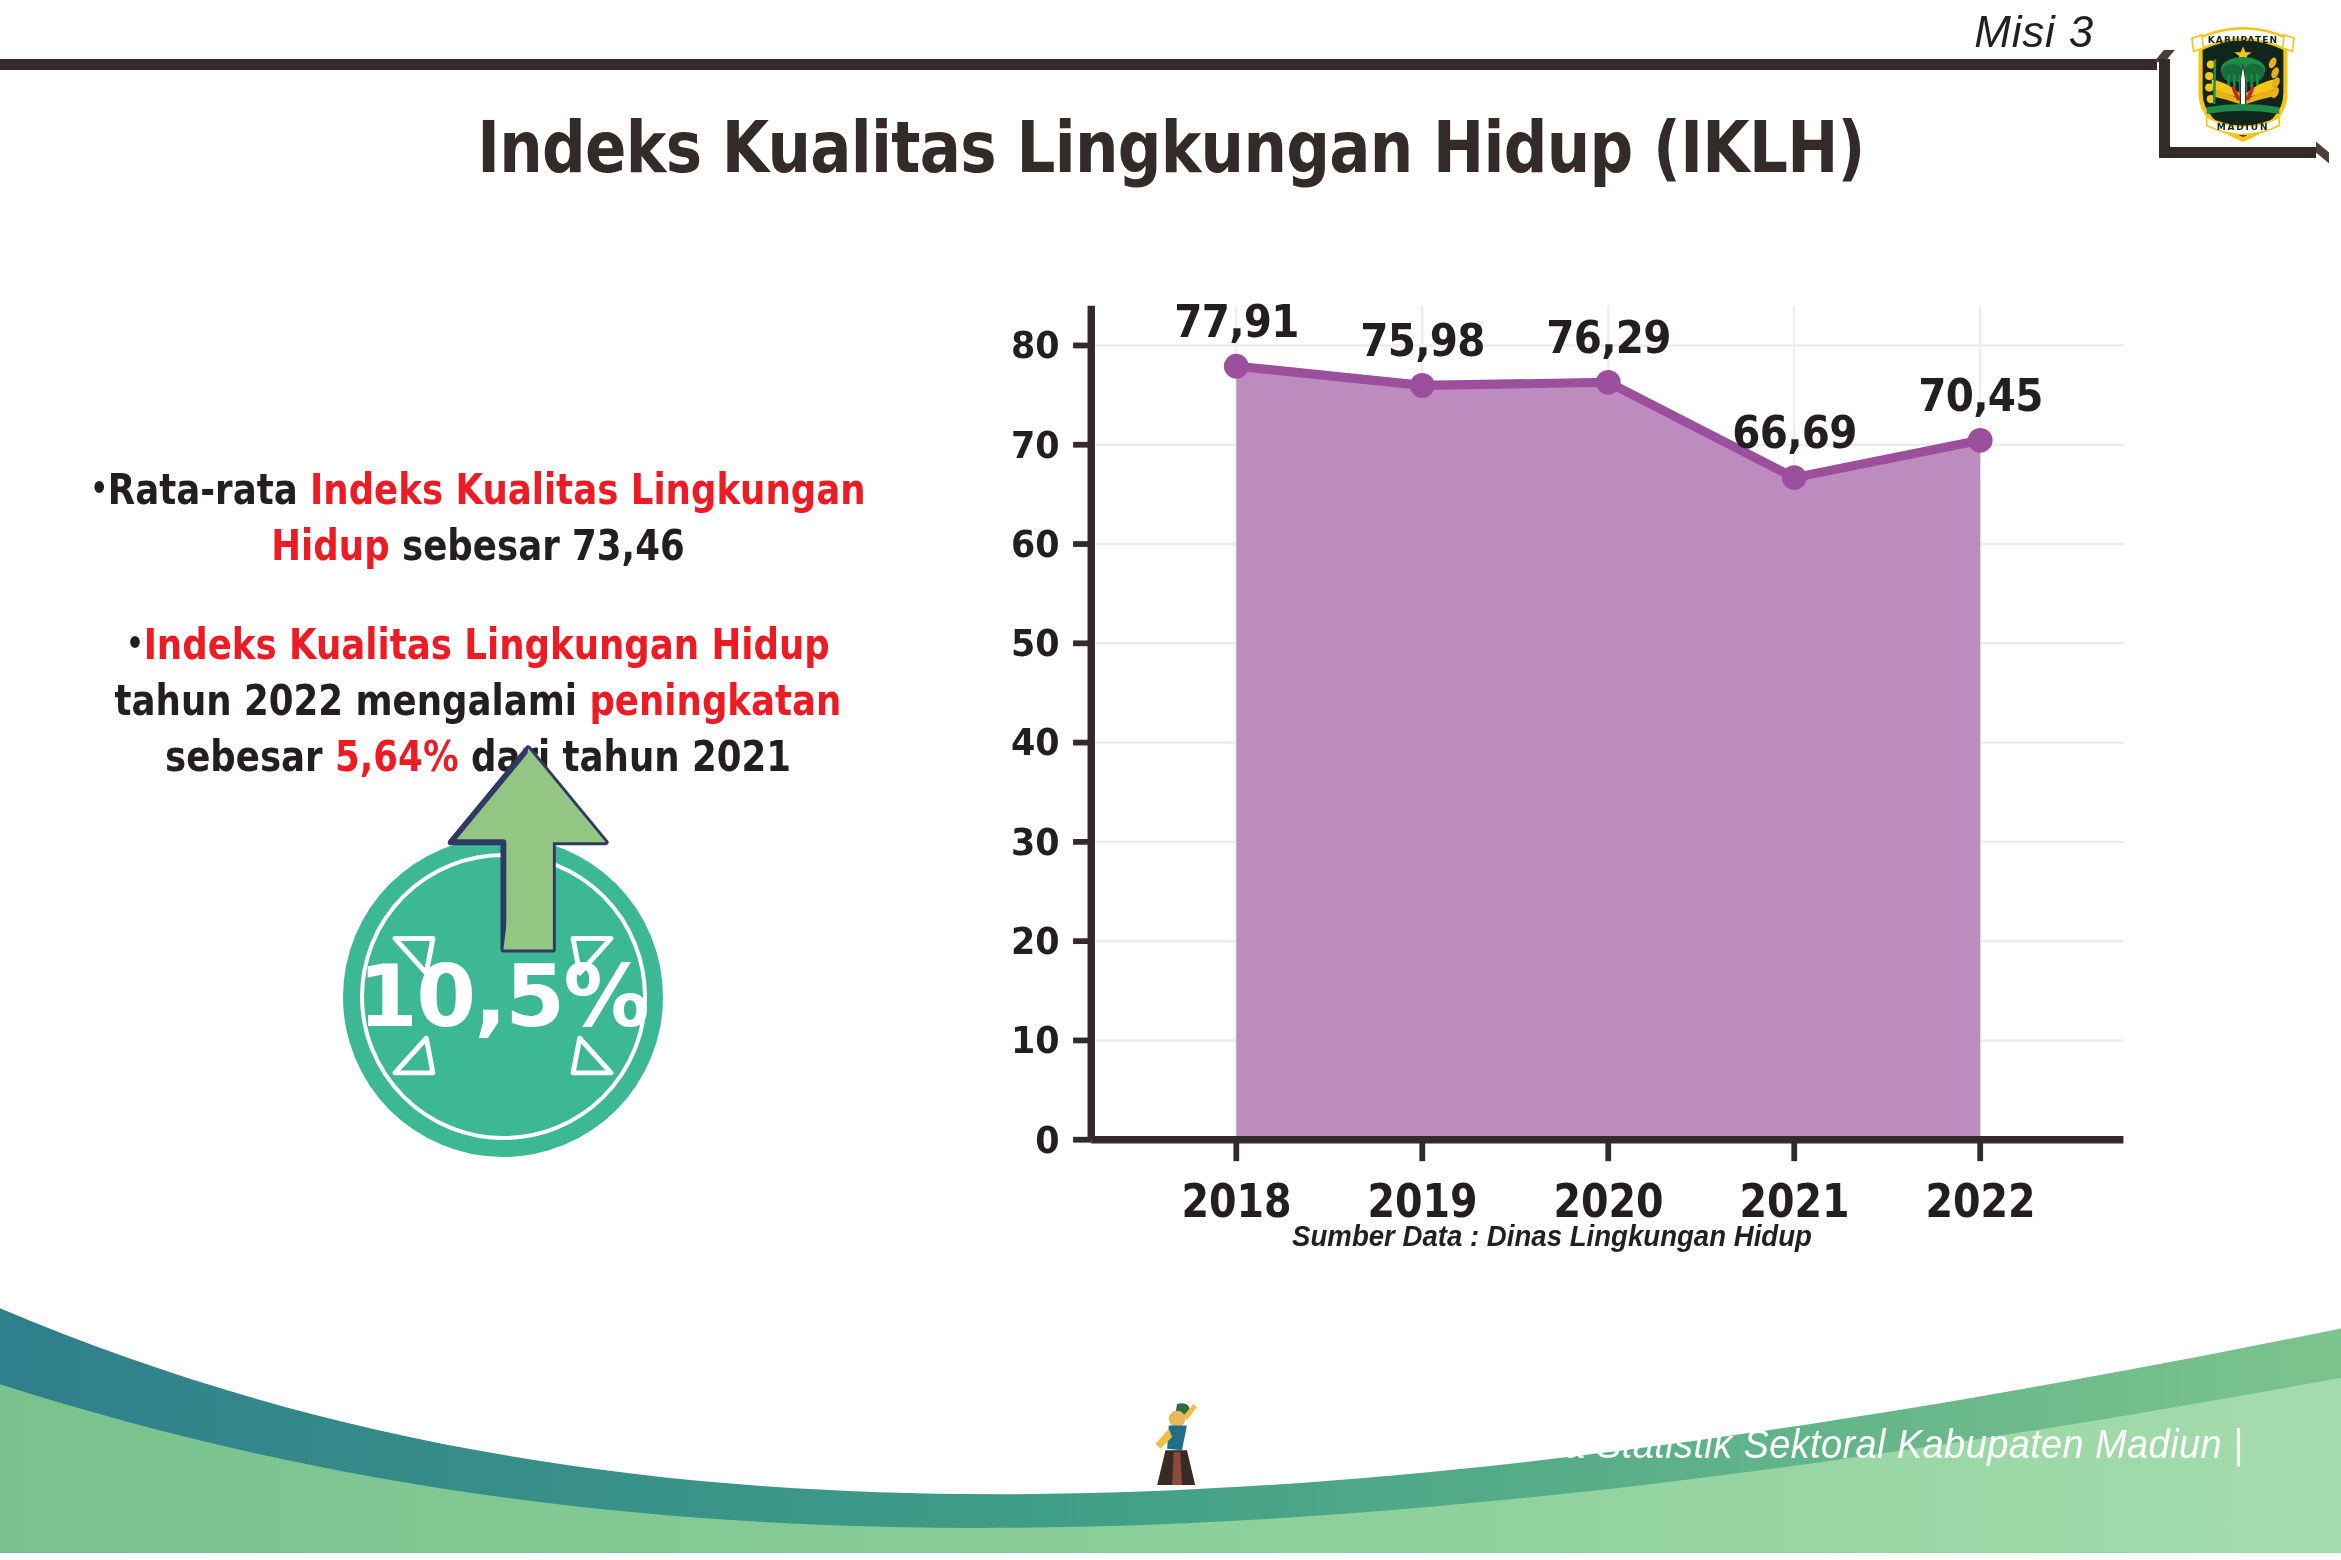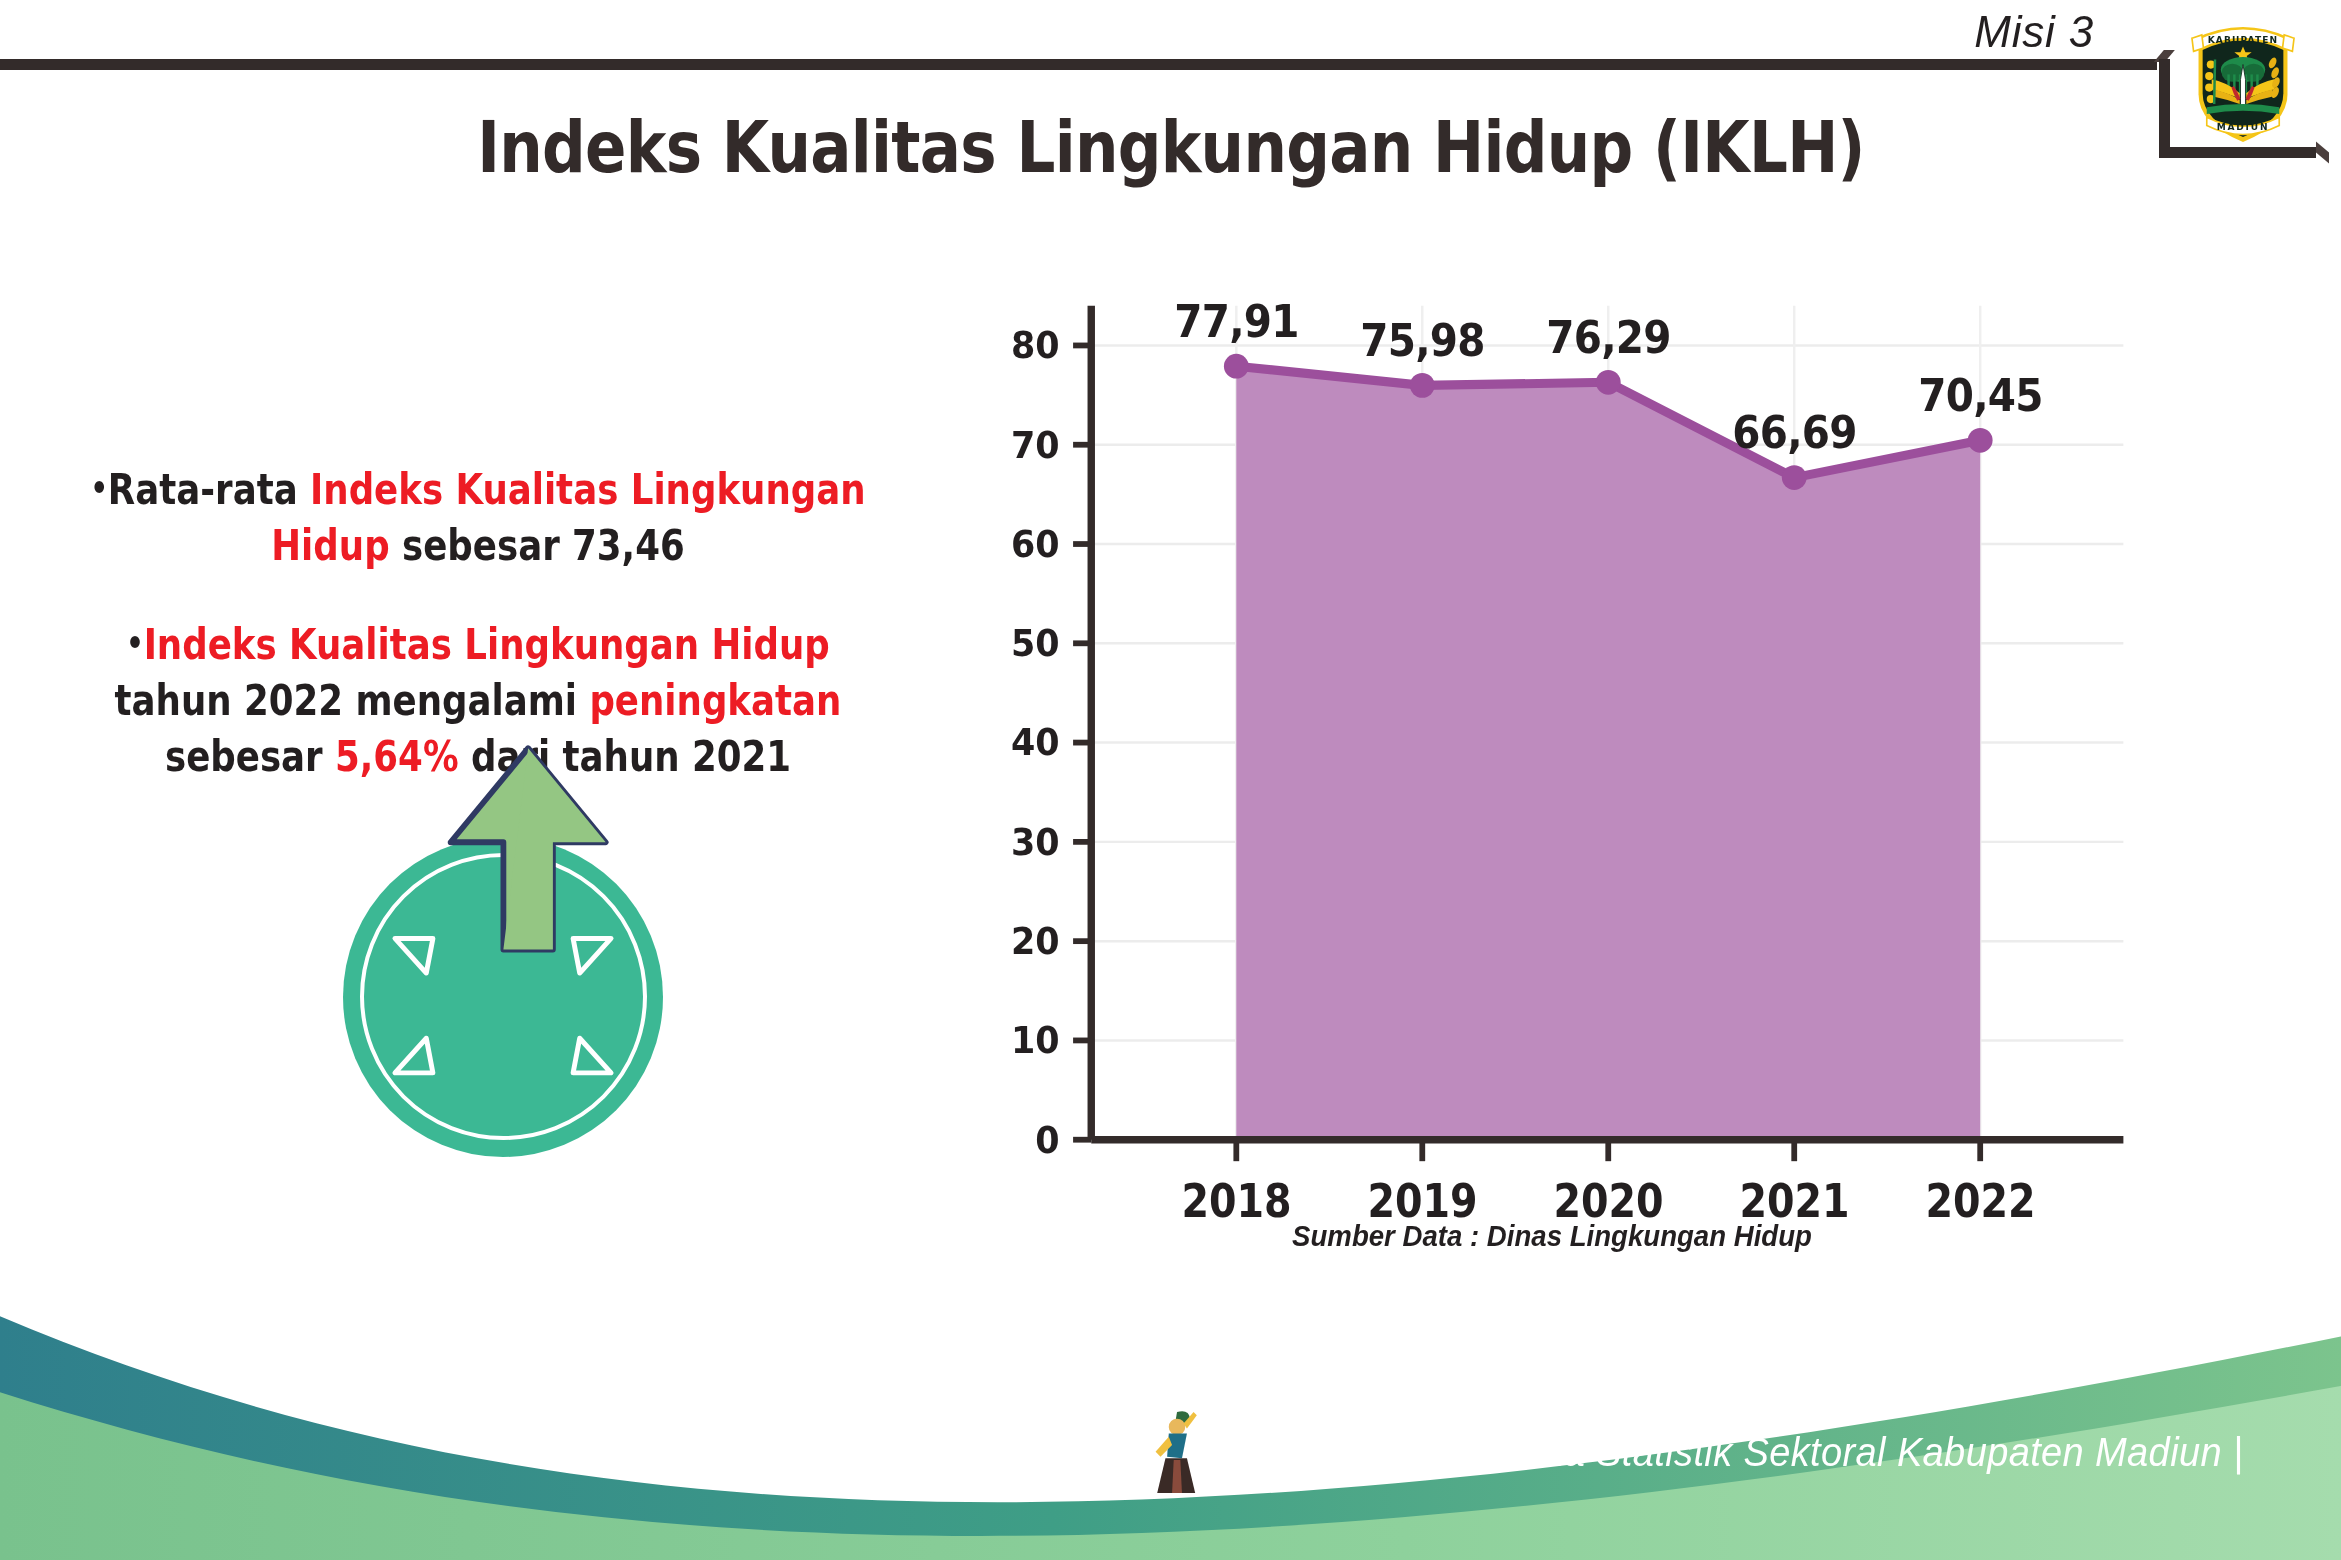--- a/index.html
+++ b/index.html
@@ -112,21 +112,21 @@
   #chart-source {
     position:absolute; left:974px; top:1219px; width:1156px;
     text-align:center;
     font-family:"Liberation Sans", sans-serif;
     font-weight:bold; font-style:italic;
     font-size:30px; color:#231f20;
     transform:scaleX(0.92);
   }
 
   
-  #footer { position:absolute; left:0; bottom:0; width:2342px; height:273px; }
+  #footer { position:absolute; left:0; bottom:8px; width:2342px; height:273px; }
   #footer-svg { position:absolute; left:0; top:0; }
   #footer-text {
     position:absolute; left:1216px; bottom:86px;
     font-family:"Liberation Sans", sans-serif;
     font-style:italic; font-size:40px; color:#ffffff;
     white-space:nowrap; letter-spacing:0.4px;
     transform:scaleX(0.95); transform-origin:left bottom;
   }
   #footer-mascot { position:absolute; left:1144px; bottom:63px; width:71px; height:91px; }
 </style>
@@ -210,20 +210,21 @@
       <path d="M63 123 L109 123 L101 165 Z"></path>
       <path d="M325 123 L279 123 L287 165 Z"></path>
       <path d="M63 292 L109 292 L101 250 Z" transform="translate(0,-6)"></path>
       <path d="M325 292 L279 292 L287 250 Z" transform="translate(0,-6)"></path>
     </g>
   </svg>
   <svg id="badge-arrow" viewBox="0 0 520 520">
     <path d="M232 260 L232 130 L168 130 L262 16 L356 130 L292 130 L292 260 Z" fill="#94c683" stroke="#2f3a63" stroke-width="7" stroke-linejoin="round"></path>
     <path d="M262 16 L356 130 L292 130 L292 260 L232 260" fill="#94c683" stroke="none"></path>
   </svg>
+  <div id="badge-value">10,5%</div>
 </div>
 
 <div id="chart">
   <svg id="chart-svg" width="1156" height="917" viewBox="0 0 1400 1110">
     <g id="gridlines">
         <line x1="142" y1="909.7619047619048" x2="1392" y2="909.7619047619048" stroke="#ececec" stroke-width="3"></line>
         <line x1="142" y1="789.5238095238095" x2="1392" y2="789.5238095238095" stroke="#ececec" stroke-width="3"></line>
         <line x1="142" y1="669.2857142857142" x2="1392" y2="669.2857142857142" stroke="#ececec" stroke-width="3"></line>
         <line x1="142" y1="549.047619047619" x2="1392" y2="549.047619047619" stroke="#ececec" stroke-width="3"></line>
         <line x1="142" y1="428.80952380952385" x2="1392" y2="428.80952380952385" stroke="#ececec" stroke-width="3"></line>

